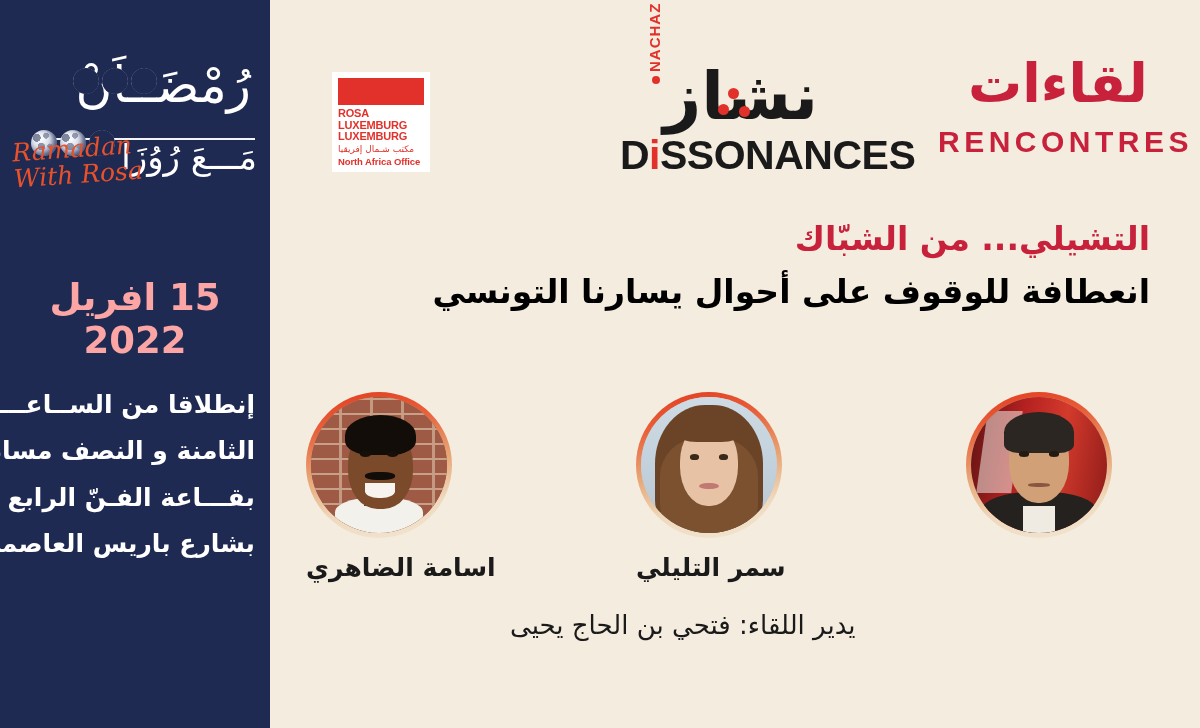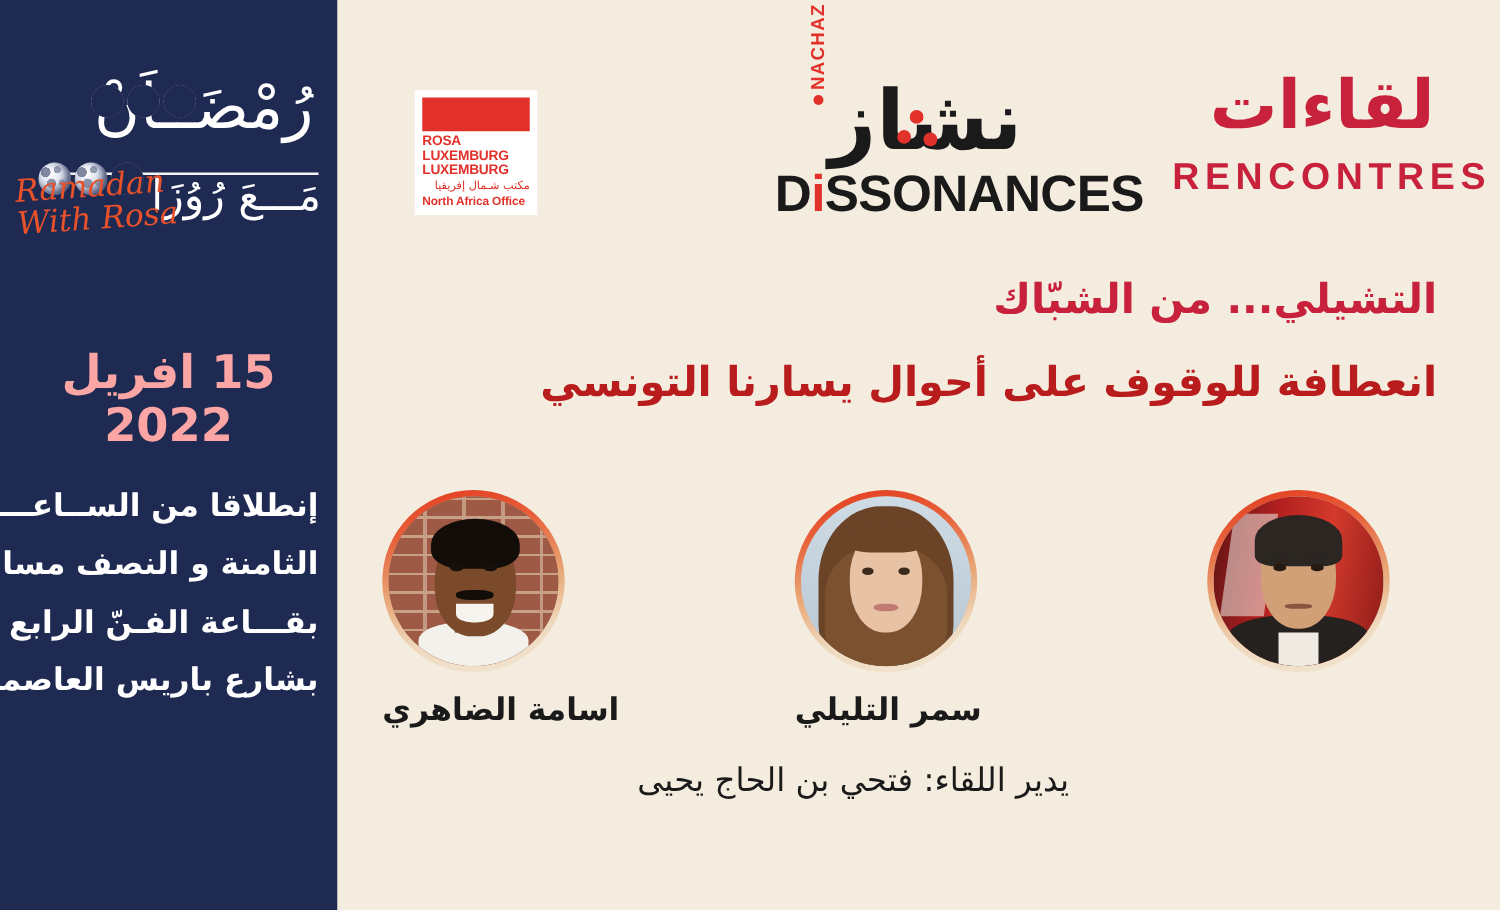--- a/index.html
+++ b/index.html
@@ -168,21 +168,21 @@
     font-size:11px;
     line-height:1.06;
     letter-spacing:-.2px;
   }
   .rls-ar {
     color:#e2312b;
     font-size:9px;
     line-height:1.3;
     margin-top:1px;
     direction:rtl;
-    text-align:right;
+    text-align:left;
   }
   .rls-office {
     color:#e2312b;
     font-family:"Liberation Sans", sans-serif;
     font-weight:bold;
     font-size:9.5px;
     letter-spacing:-.1px;
     line-height:1.2;
   }
 
@@ -281,25 +281,25 @@
     direction:rtl;
   }
   .title-1 {
     color:#c8213c;
     font-size:33px;
     font-weight:bold;
     line-height:1.25;
     letter-spacing:.3px;
   }
   .title-2 {
-    color:#b91c1c;
+    color:#000000;
     font-size:33px;
     font-weight:bold;
     line-height:1.25;
-    margin-top:26px;
+    margin-top:12px;
     letter-spacing:.3px;
   }
 
   
   .speakers {
     position:absolute;
     left:36px; top:392px;
     width:860px; height:190px;
     display:flex;
     flex-direction:row-reverse;

